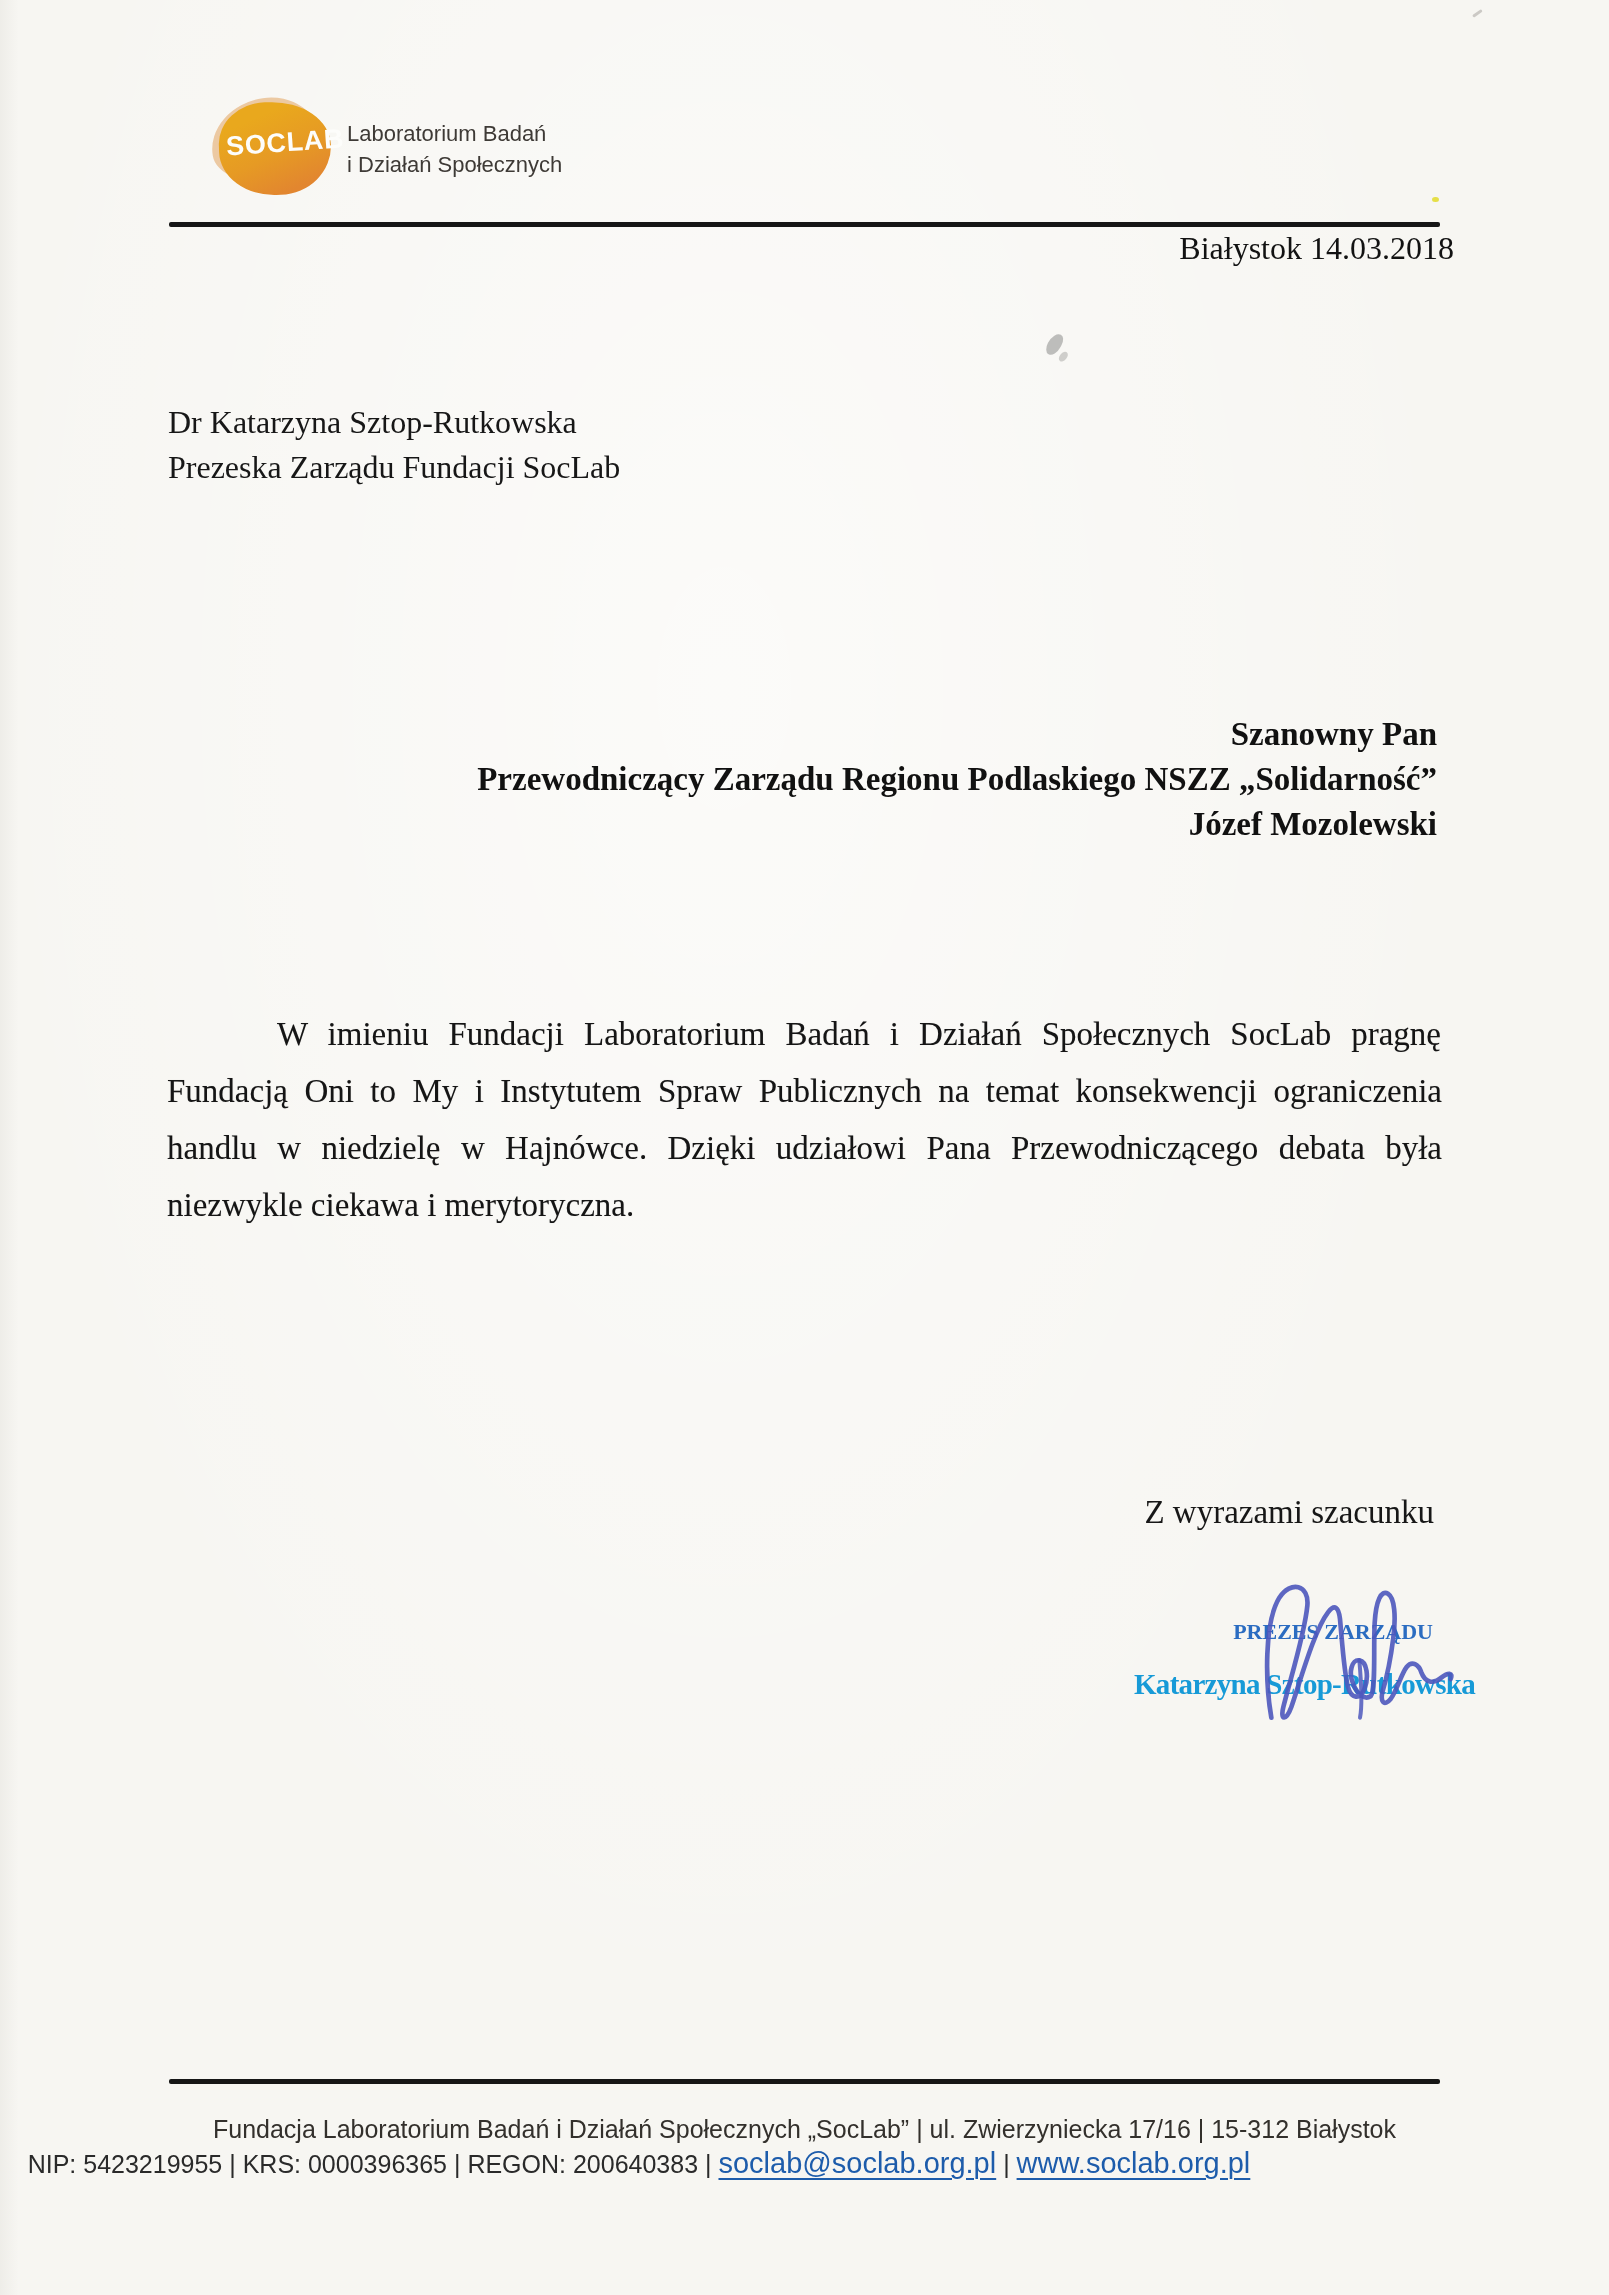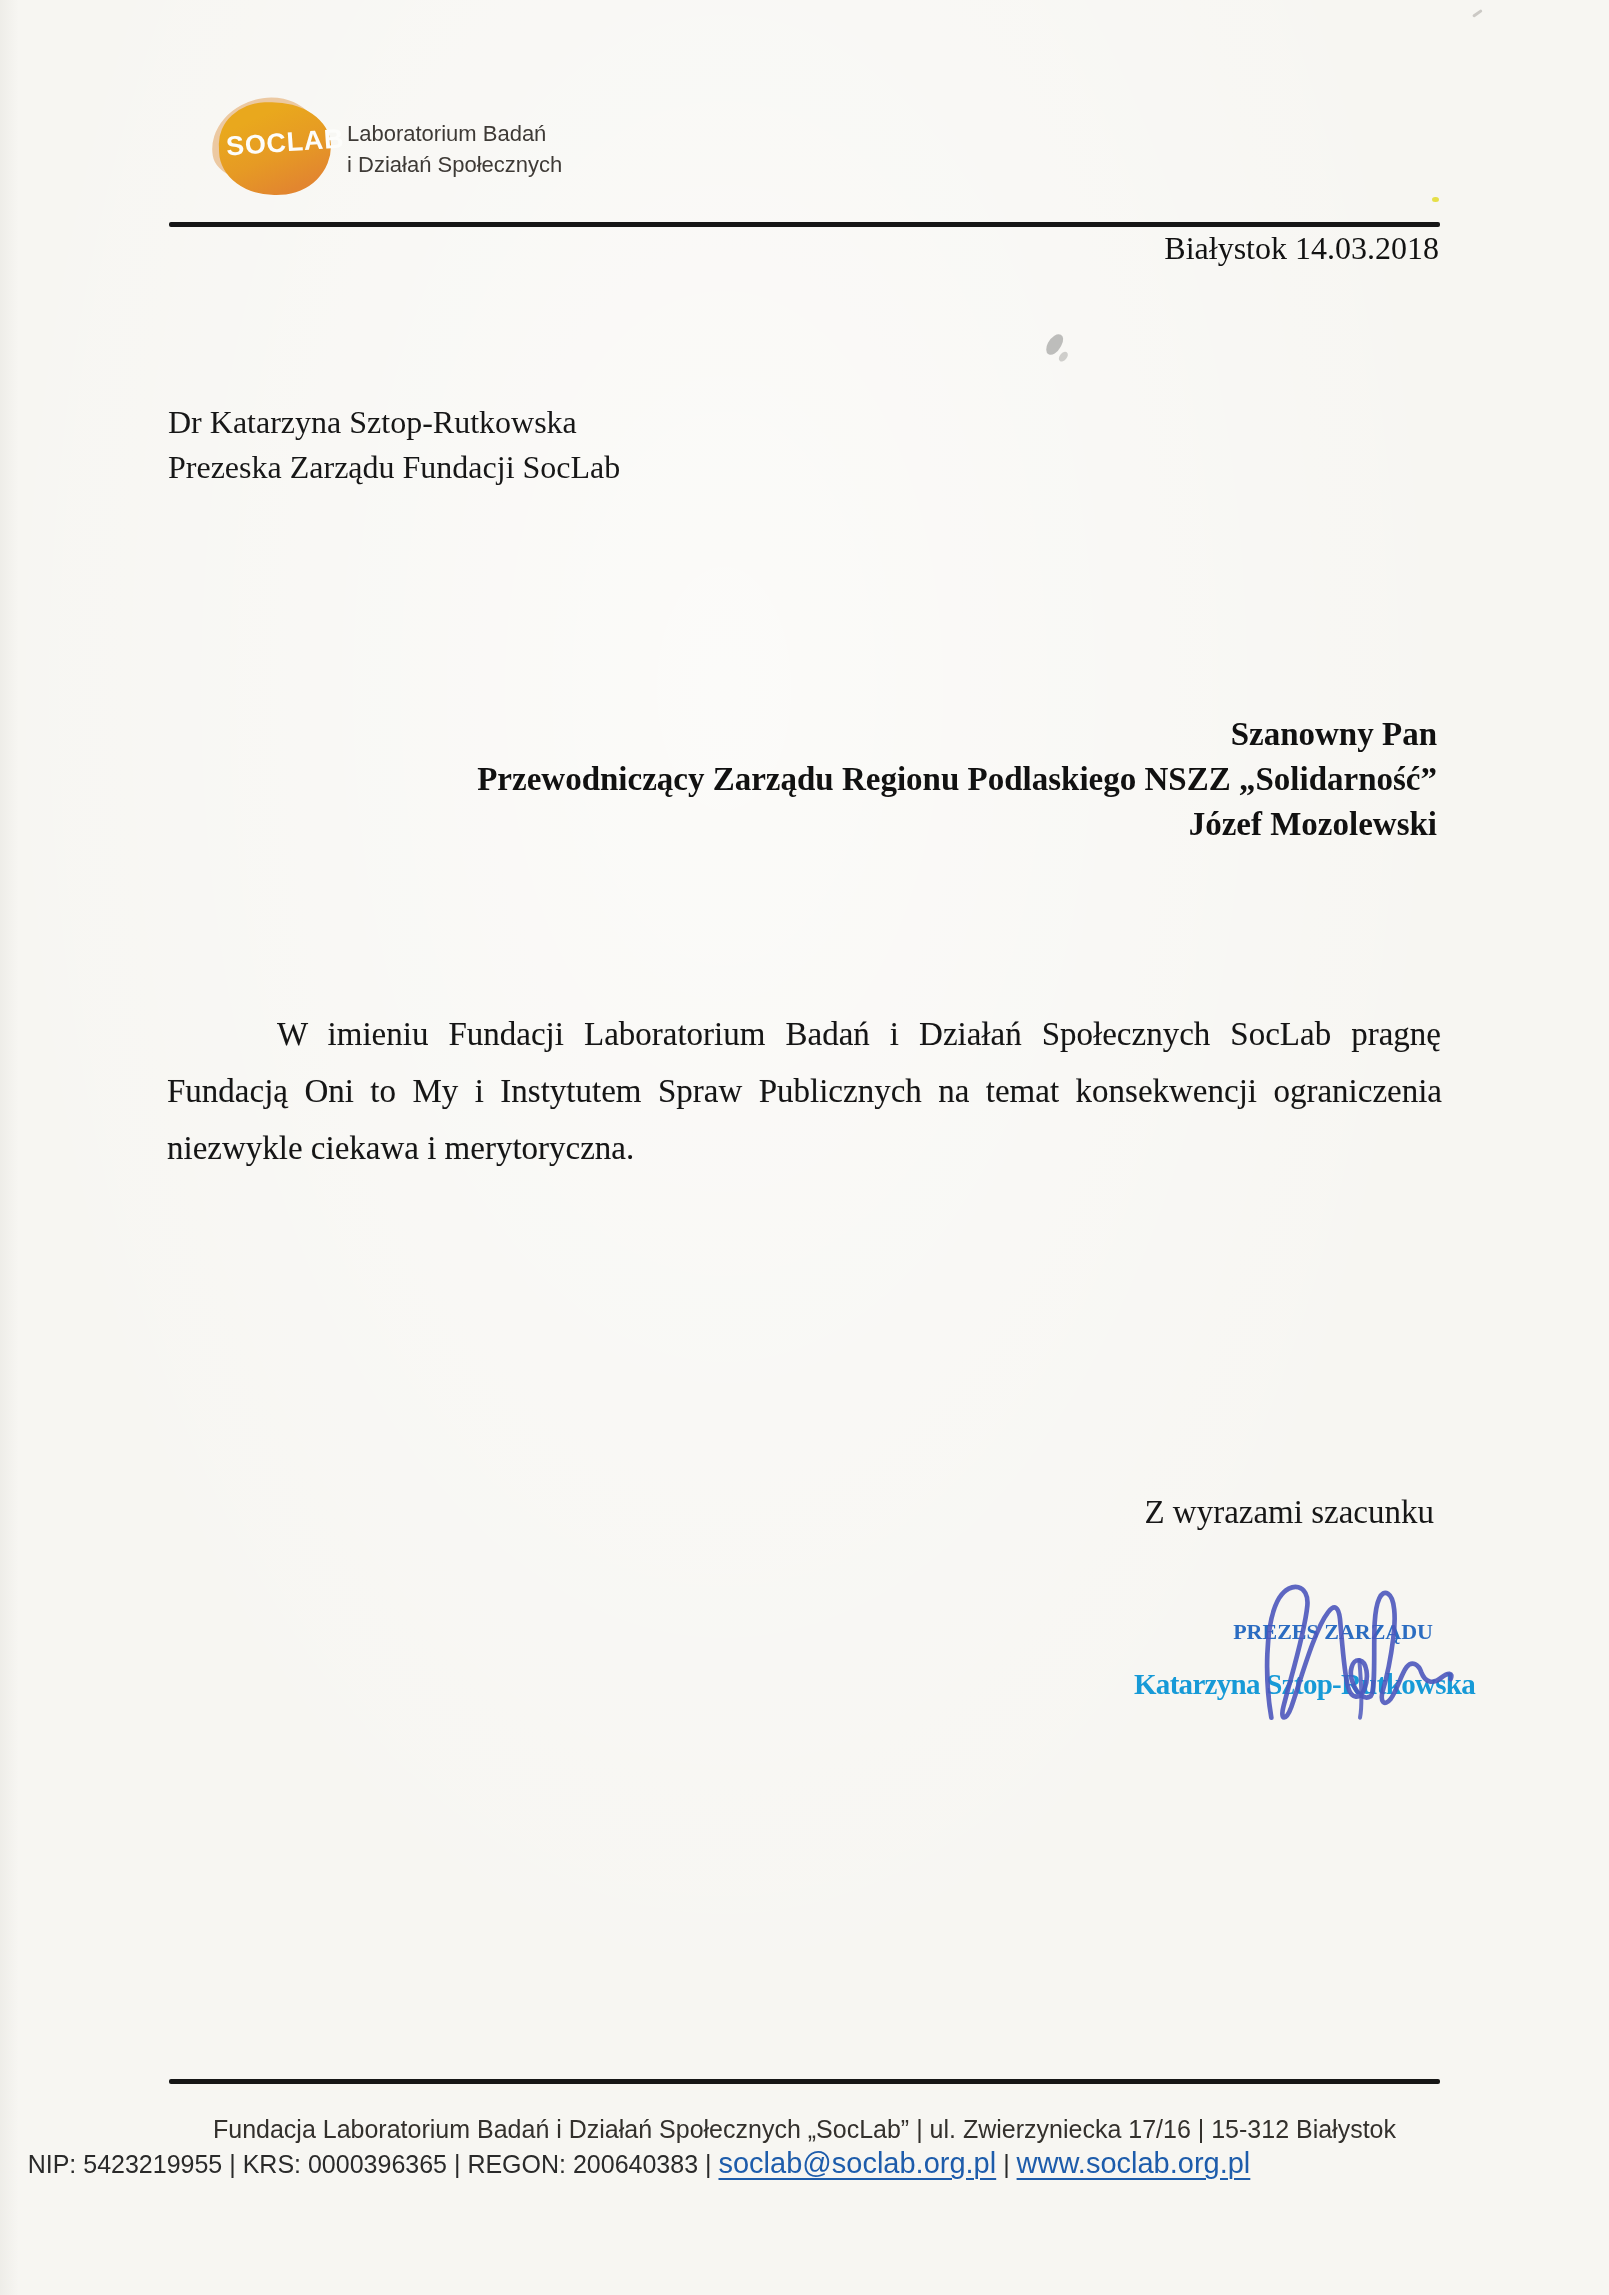--- a/index.html
+++ b/index.html
@@ -34,21 +34,21 @@
     text-align:center;transform:rotate(-4deg);
   }
   .org-name{
     position:absolute;left:347px;top:118px;
     font-family:"Liberation Sans","DejaVu Sans",sans-serif;
     font-size:22px;line-height:31px;color:#3e3a36;
   }
   .rule{position:absolute;background:#161616;border-radius:2px;}
   .rule-top{left:169px;top:222px;width:1271px;height:4.7px;}
   .dateline{
-    position:absolute;right:170px;top:230px;
+    position:absolute;right:155px;top:230px;
     font-size:32px;color:#121212;
   }
   
   .sender{position:absolute;left:168px;top:400px;font-size:32px;line-height:45px;}
   .recipient{
     position:absolute;right:172px;top:712px;text-align:right;
     font-size:33px;font-weight:bold;line-height:45px;color:#111;
   }
   .body-par{
     position:absolute;left:167px;top:1006px;width:1275px;
@@ -120,20 +120,21 @@
 
   <div class="recipient">
     <div>Szanowny Pan</div>
     <div>Przewodniczący Zarządu Regionu Podlaskiego NSZZ „Solidarność”</div>
     <div>Józef Mozolewski</div>
   </div>
 
   <div class="body-par">
     <div class="body-line first">W imieniu Fundacji Laboratorium Badań i Działań Społecznych SocLab pragnę</div>
     <div class="body-line">Fundacją Oni to My i Instytutem Spraw Publicznych na temat konsekwencji ograniczenia</div>
+    <div class="body-line">handlu w niedzielę w Hajnówce. Dzięki udziałowi Pana Przewodniczącego debata była</div>
     <div class="body-line last">niezwykle ciekawa i merytoryczna.</div>
   </div>
 
   <div class="closing">Z wyrazami szacunku</div>
 
   <div class="sig-title">PREZES ZARZĄDU</div>
   <div class="sig-name">Katarzyna Sztop-Rutkowska</div>
   <svg class="sig-ink" width="220" height="160" viewBox="1868 2352 330 240">
     <path fill="none" stroke="#4d58bd" stroke-opacity="0.9" stroke-width="7" stroke-linecap="round" stroke-linejoin="round" d="M 1903 2572
              C 1894 2520, 1892 2430, 1915 2392

